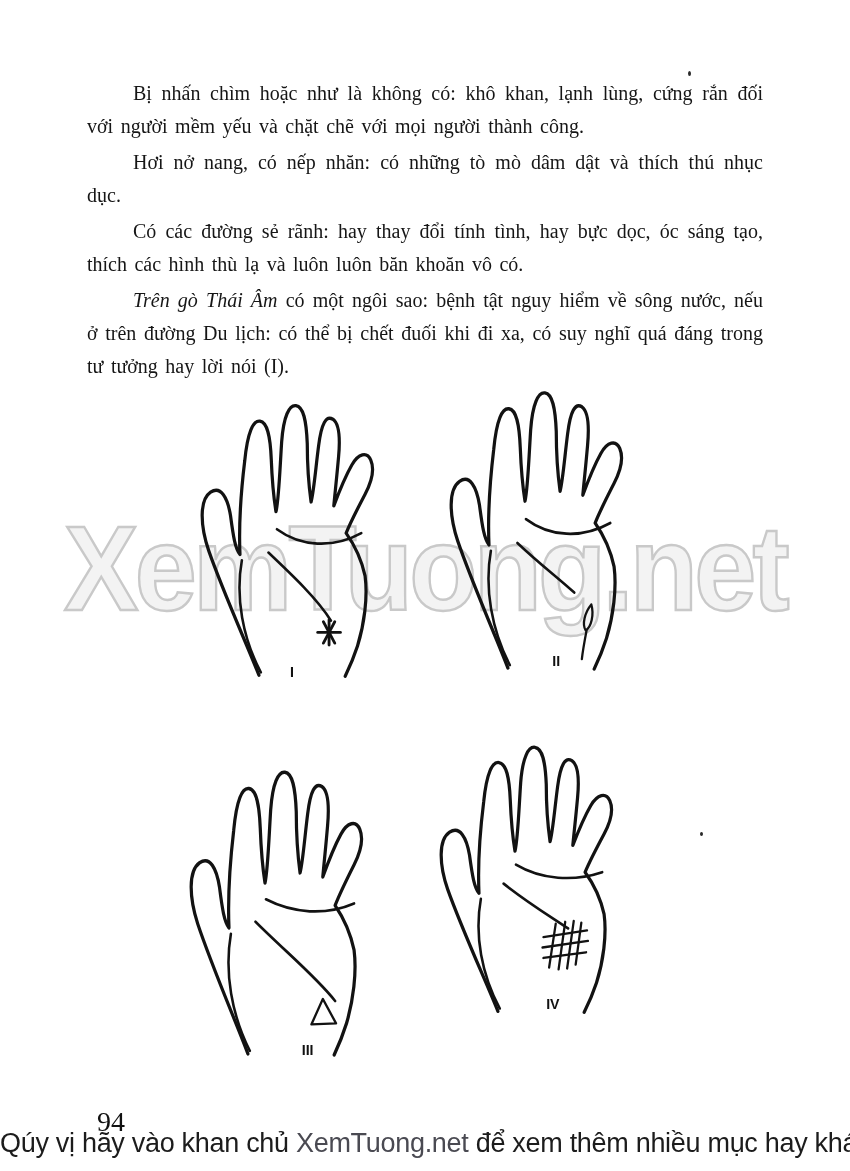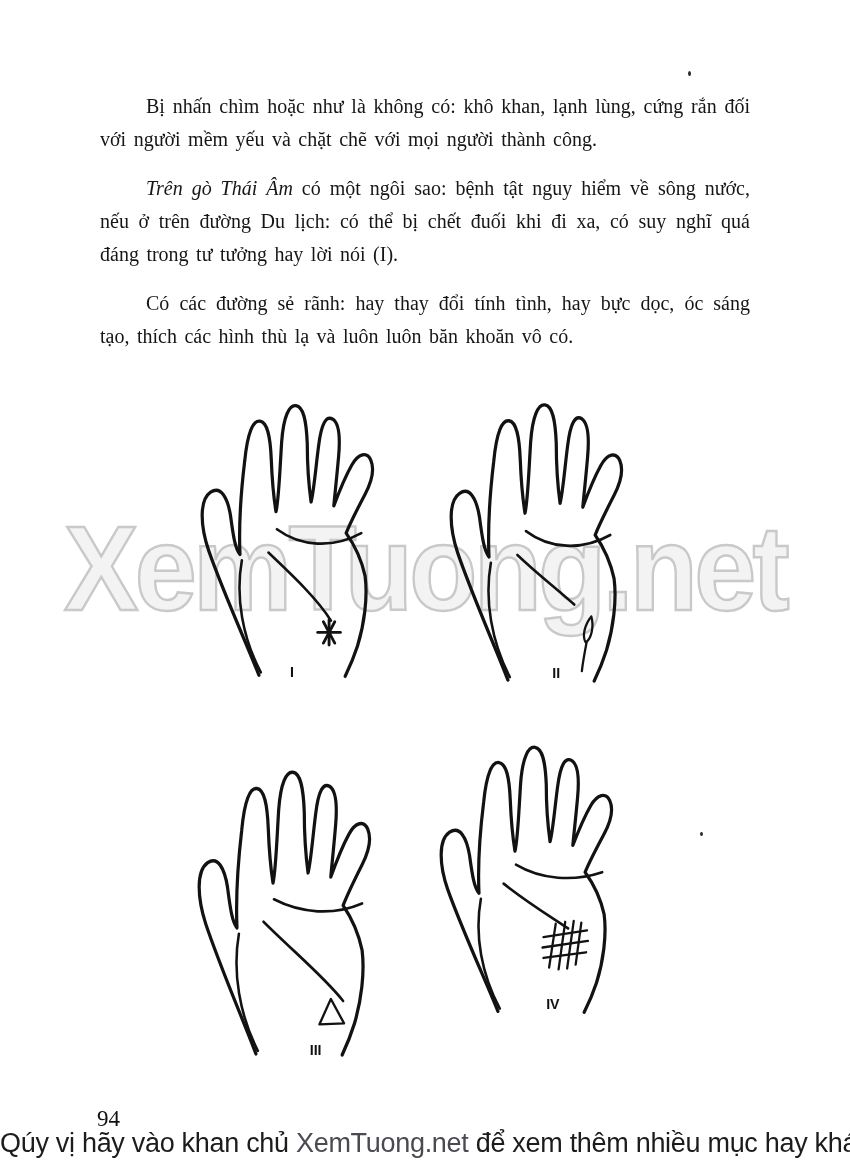--- a/index.html
+++ b/index.html
@@ -2,64 +2,65 @@
 <html lang="vi"><head>
 <meta charset="utf-8">
 <style>
   html,body{margin:0;padding:0;background:#ffffff;}
   .page{position:relative;width:850px;height:1171px;background:#ffffff;
         font-family:"Liberation Serif",serif;overflow:hidden;}
 
   
   .body-text{position:absolute;left:84px;top:74px;width:682px;
              font-size:20px;line-height:33px;color:#161616;text-align:justify;z-index:3;}
-  .body-text p{margin:16px;text-indent:46px;word-spacing:2.5px;}
+  .body-text p{margin:3px;text-indent:46px;word-spacing:2.5px;}
   .lead-italic{font-style:italic;}
 
   
   .watermark{position:absolute;left:64px;top:508px;width:740px;z-index:1;
              font-family:"Liberation Sans",sans-serif;font-weight:bold;
              font-size:120px;line-height:120px;letter-spacing:-4px;white-space:nowrap;
              color:#f3f3f3;-webkit-text-stroke:2.5px #c9c9c9;
              transform:scaleX(0.93);transform-origin:left center;}
 
   
   .hand{position:absolute;z-index:2;}
   .hand svg{width:100%;height:100%;display:block;}
   .hand1{left:185px;top:391px;width:218px;height:292px;}
-  .hand2{left:434px;top:390px;width:218px;height:298px;}
-  .hand3{left:182px;top:757px;width:218px;height:305px;}
+  .hand2{left:434px;top:378px;width:218px;height:298px;}
+  .hand3{left:174px;top:757px;width:218px;height:305px;}
   .hand4{left:424px;top:733px;width:218px;height:286px;}
   .outline{fill:none;stroke:#121212;stroke-width:3.4;stroke-linecap:round;stroke-linejoin:round;}
   .pline{fill:none;stroke:#121212;stroke-width:2.7;stroke-linecap:round;}
   .mark{fill:none;stroke:#121212;stroke-width:2.4;stroke-linecap:round;stroke-linejoin:round;}
   .mark.star{stroke-width:3;}
   .hand-label{font-family:"Liberation Sans",sans-serif;font-weight:bold;
               font-size:15px;fill:#111;}
 
   
-  .page-number{position:absolute;left:97px;top:1106px;font-size:23px;color:#111;z-index:3;}
+  .page-number{position:absolute;left:97px;top:1106px;font-size:28px;color:#111;z-index:3;}
   .footer{position:absolute;left:0;top:1128px;width:850px;text-align:center;z-index:3;
           font-family:"Liberation Sans",sans-serif;font-size:27px;letter-spacing:-0.3px;
           color:#1c1c1c;white-space:nowrap;}
   .footer a{text-decoration:none;}
 
   .speck{position:absolute;background:#2a2a2a;border-radius:50%;z-index:2;}
 </style>
 </head>
 <body>
 
 <div class="page">
 
   <div class="watermark" style="color: rgb(243, 243, 243); -webkit-text-stroke: 2.5px rgb(201, 201, 201);">XemTuong.net</div>
 
   <div class="body-text">
     <p><span class="lead-italic"></span><span>Bị nhấn chìm hoặc như là không có: khô khan, lạnh lùng, cứng rắn đối với người mềm yếu và chặt chẽ với mọi người thành công.</span></p>
+    <p><span class="lead-italic"></span><span>Hơi nở nang, có nếp nhăn: có những tò mò dâm dật và thích thú nhục dục.</span></p>
+    <p><span class="lead-italic"></span><span>Có các đường sẻ rãnh: hay thay đổi tính tình, hay bực dọc, óc sáng tạo, thích các hình thù lạ và luôn luôn băn khoăn vô có.</span></p>
     <p><span class="lead-italic">Trên gò Thái Âm</span><span> có một ngôi sao: bệnh tật nguy hiểm về sông nước, nếu ở trên đường Du lịch: có thể bị chết đuối khi đi xa, có suy nghĩ quá đáng trong tư tưởng hay lời nói (I).</span></p>
-    <p><span class="lead-italic"></span><span>Có các đường sẻ rãnh: hay thay đổi tính tình, hay bực dọc, óc sáng tạo, thích các hình thù lạ và luôn luôn băn khoăn vô có.</span></p>
   </div>
 
   <div class="hand hand1">
     <svg viewBox="0 0 230 300" preserveAspectRatio="none">
       <path class="outline" d="M 78 292 C 66 262 40 206 25 164 C 16 138 15 112 27 104 C 38 97 45 110 48 128 C 51 150 53 162 58 168 C 57 146 58 112 63 72 C 66 42 72 30 79 31 C 87 32 90 47 91 70 C 92 95 94 112 96 124 C 99 112 100 82 102 52 C 104 26 110 14 117 15 C 125 16 128 30 129 54 C 129 78 131 100 133 114 C 136 103 138 78 141 56 C 144 33 149 25 156 29 C 162 33 164 47 162 68 C 160 90 158 107 157 118 C 162 105 169 88 176 76 C 183 64 192 62 196 71 C 200 80 197 93 190 106 C 183 119 175 134 170 146 C 178 157 186 172 190 190 C 193 212 189 240 182 262 C 177 277 172 287 169 293"></path>
       <g>
         <path class="pline" d="M 97 142 C 122 160 156 162 186 146"></path>
         <path class="pline" d="M 88 166 C 114 190 140 214 154 236"></path>
         <path class="pline" d="M 60 174 C 53 212 61 254 80 289"></path>
       </g>

